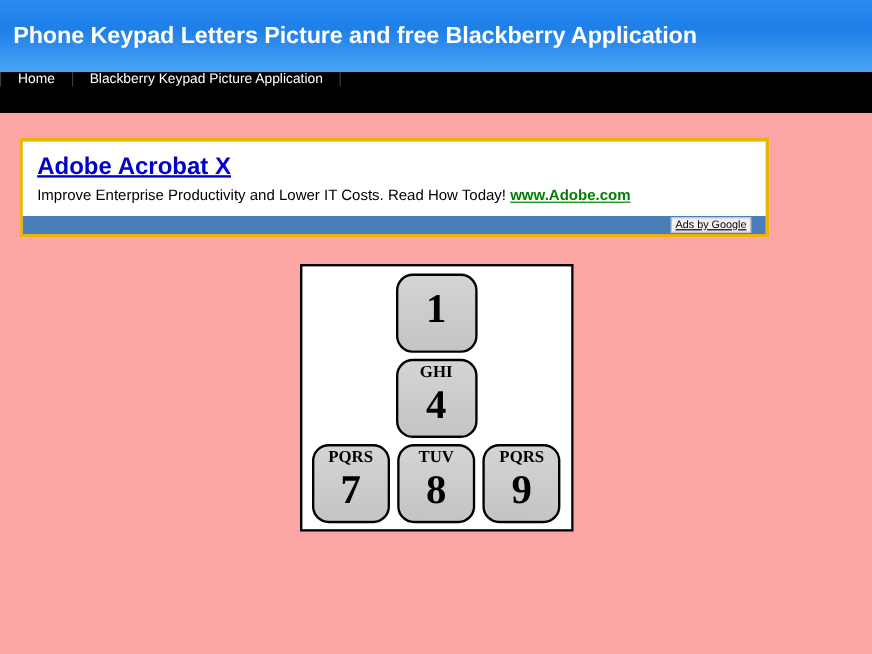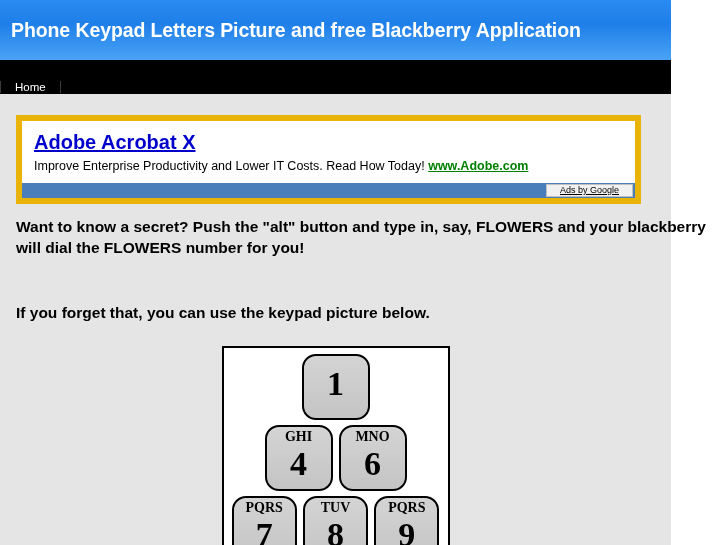--- a/index.html
+++ b/index.html
@@ -8,23 +8,23 @@
   }
   body {
     width: 727px;
     height: 545px;
     background: #ffffff;
     font-family: "Liberation Sans", sans-serif;
     overflow: hidden;
   }
   #page {
     position: relative;
-    width: 671px;
+    width: 727px;
     height: 545px;
-    background: #e5e5e5;
+    background: #fca5a5;
   }
 
   
   .header {
     height: 60px;
     background: linear-gradient(to bottom, #2a8bf2 0%, #1f7fe8 40%, #4aa3f7 100%);
     background-color: #2f8ef0;
     display: flex;
     align-items: center;
     box-sizing: border-box;
@@ -36,21 +36,21 @@
     font-weight: bold;
     letter-spacing: -0.1px;
     white-space: nowrap;
   }
 
   
   .navbar {
     height: 33px;
     background: #000000;
     display: flex;
-    align-items: flex-end;
+    align-items: flex-start;
     border-bottom: 1px solid #000;
   }
   .nav-item {
     display: flex;
     align-items: center;
     padding: 0 14px;
     color: #ffffff;
     font-size: 11.5px;
     white-space: nowrap;
     border-right: 1px solid #3a3a3a;
@@ -62,21 +62,21 @@
 
   
   .content {
     padding: 0 16px;
     box-sizing: border-box;
   }
 
   
   .ad-box {
     margin-top: 21px;
-    border: 6px solid #eab308;
+    border: 3px solid #eab308;
     width: 625px;
     box-sizing: border-box;
     background: #ffffff;
   }
   .ad-inner {
     padding: 10px 12px 9px 12px;
   }
   .ad-title {
     color: #0000cc;
     font-size: 20px;
@@ -103,23 +103,23 @@
     background: #4a7ebb;
     display: flex;
     justify-content: flex-end;
     align-items: center;
   }
   .ads-by {
     font-size: 9px;
     color: #000000;
     background: #f1f1f1;
     border: 1px solid #c0c0c0;
-    padding: 0 13px;
+    padding: 0 3px;
     line-height: 11px;
-    margin-right: 2px;
+    margin-right: 12px;
     cursor: pointer;
     text-decoration: underline;
   }
 
   
   .para {
     font-size: 15.5px;
     font-weight: bold;
     color: #000000;
     line-height: 1.33;
@@ -186,59 +186,54 @@
 <body>
 
 <div id="page">
 
   <div class="header">
     <div class="header-title">Phone Keypad Letters Picture and free Blackberry Application</div>
   </div>
 
   <div class="navbar">
     <div class="nav-item">Home</div>
+    <div class="nav-item">Blackberry Keypad Picture Application</div>
   </div>
 
   <div class="content">
 
     <div class="ad-box">
       <div class="ad-inner">
         <div class="ad-title">Adobe Acrobat X</div>
         <div class="ad-desc">
           <span>Improve Enterprise Productivity and Lower IT Costs. Read How Today!</span>
           <span class="ad-url">www.Adobe.com</span>
         </div>
       </div>
       <div class="ad-footer">
         <span class="ads-by">Ads by Google</span>
       </div>
     </div>
 
-    <div class="para">Want to know a secret?  Push the "alt" button and type in, say, FLOWERS and your blackberry will dial the FLOWERS number for you!</div>
-
-    <div class="para para2">If you forget that, you can use the keypad picture below.</div>
+
 
     <div class="keypad-wrap">
       <div class="keypad">
 
         <div class="keypad-row">
           <div class="key one">
             <div class="key-digit">1</div>
           </div>
         </div>
 
         <div class="keypad-row">
           <div class="key">
             <div class="key-letters">GHI</div>
             <div class="key-digit">4</div>
           </div>
-          <div class="key">
-            <div class="key-letters">MNO</div>
-            <div class="key-digit">6</div>
-          </div>
         </div>
 
         <div class="keypad-row">
           <div class="key">
             <div class="key-letters">PQRS</div>
             <div class="key-digit">7</div>
           </div>
           <div class="key">
             <div class="key-letters">TUV</div>
             <div class="key-digit">8</div>

